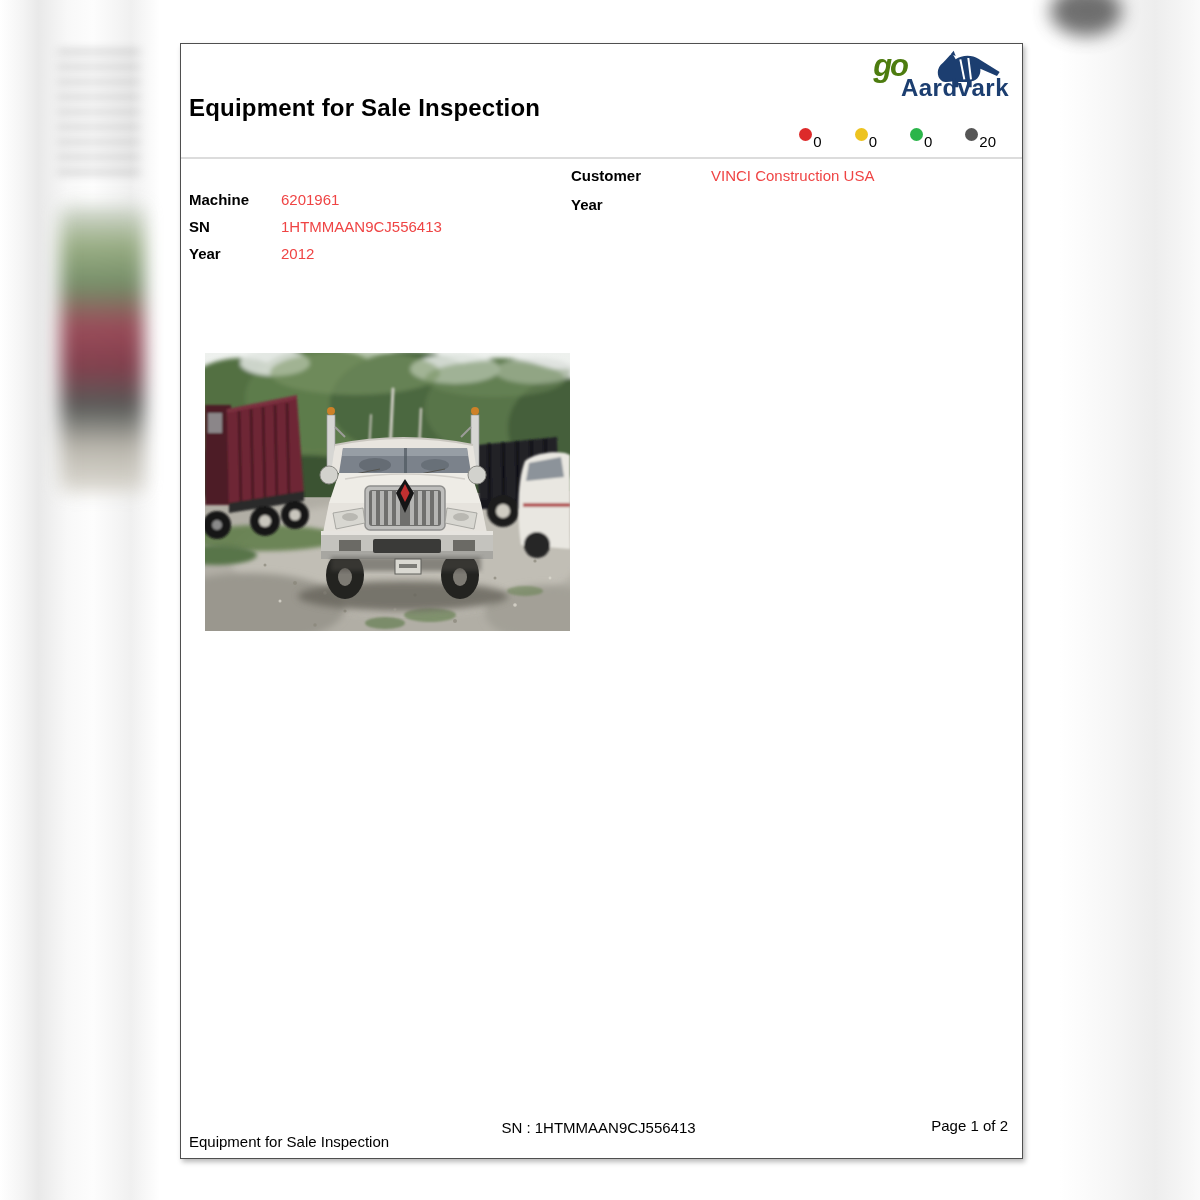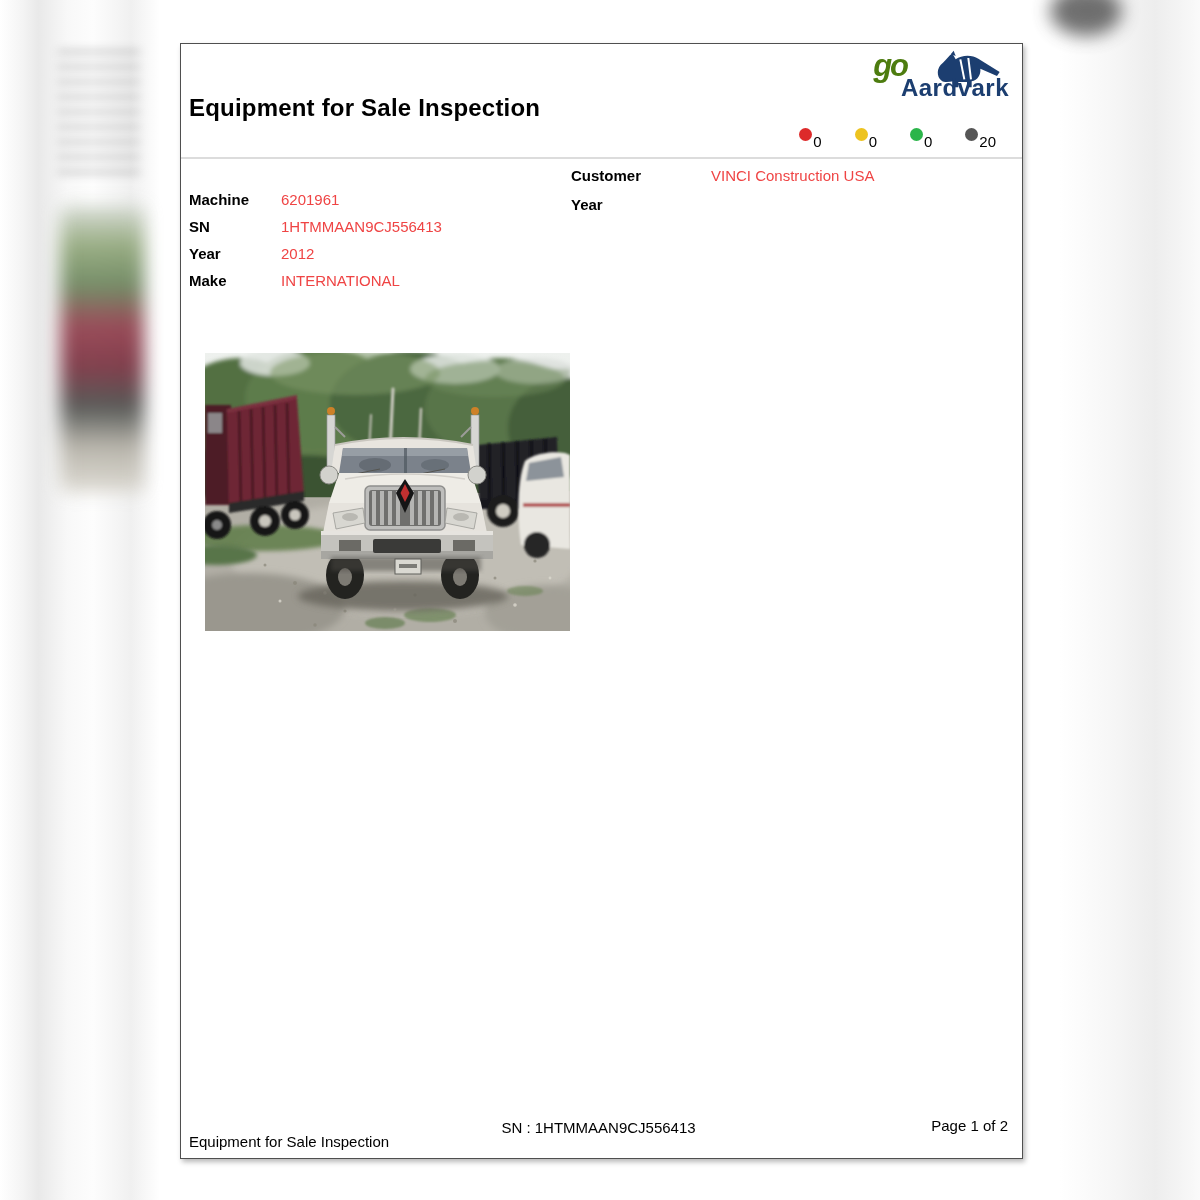--- a/index.html
+++ b/index.html
@@ -141,24 +141,20 @@
       <span class="lbl">Machine</span>
       <span class="val">6201961</span>
     </div>
     <div class="info-row">
       <span class="lbl">SN</span>
       <span class="val">1HTMMAAN9CJ556413</span>
     </div>
     <div class="info-row">
       <span class="lbl">Year</span>
       <span class="val">2012</span>
-    </div>
-    <div class="info-row">
-      <span class="lbl">Make</span>
-      <span class="val">INTERNATIONAL</span>
     </div>
   </div>
 
   <div class="details-col right">
     <div class="info-row">
       <span class="lbl">Customer</span>
       <span class="val">VINCI Construction USA</span>
     </div>
     <div class="info-row">
       <span class="lbl">Year</span>

